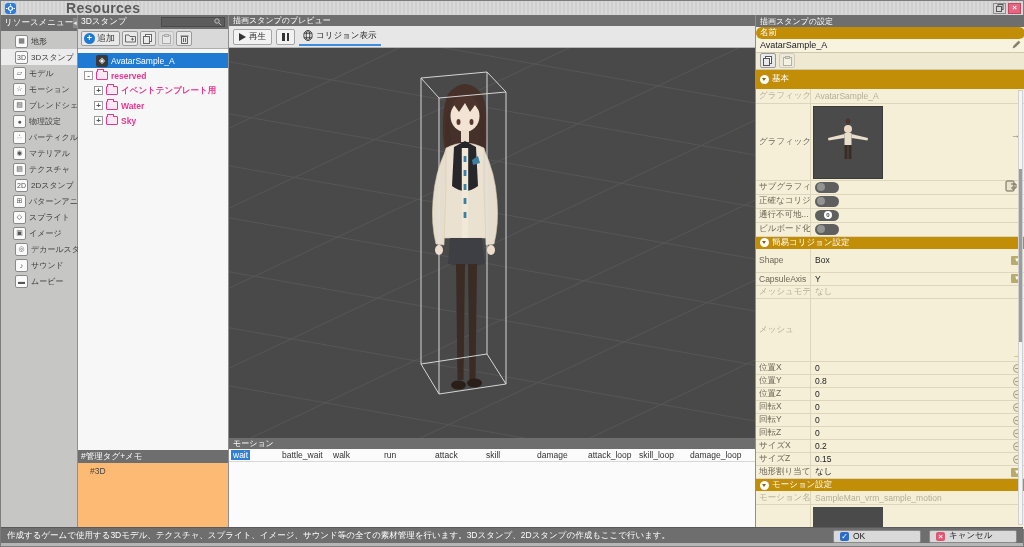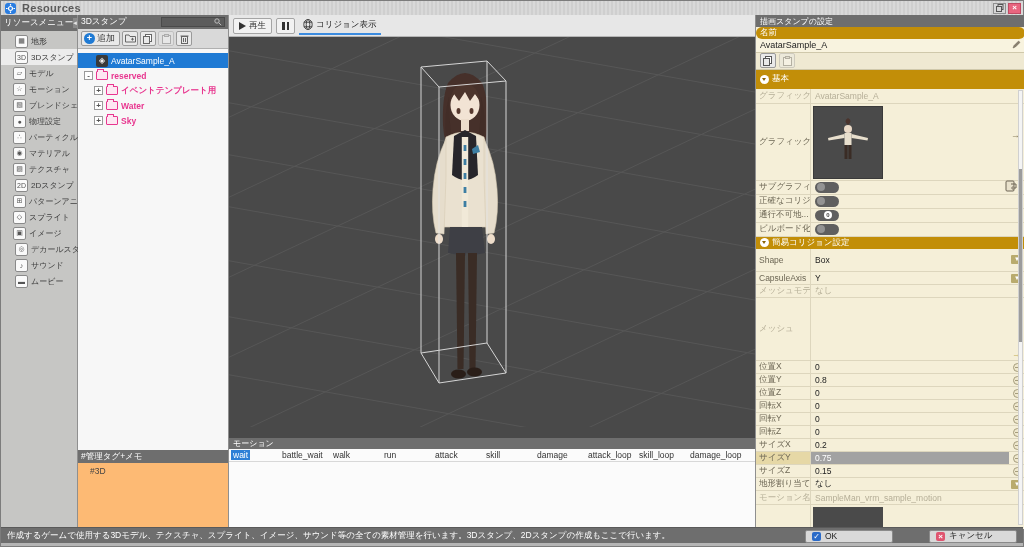--- a/index.html
+++ b/index.html
@@ -6,21 +6,21 @@
   html,body { width:1024px; height:547px; overflow:hidden; }
   body { font-family:"Liberation Sans","DejaVu Sans",sans-serif; font-size:9px; color:#333; background:#9a9a9a; }
   .window { position:relative; width:1024px; height:547px; background:#bdbdbd; border:1px solid #7c7c7c; }
 
   
   .titlebar { position:absolute; left:0; top:0; width:100%; height:14px;
     background:repeating-linear-gradient(90deg,#d9d9d9 0 2px,#cfcfcf 2px 4px);
     display:flex; align-items:center; padding:0 2px; }
   .title-icon { width:11px; height:11px; border-radius:3px; background:#2a7de1; color:#fff;
     display:flex; align-items:center; justify-content:center; margin:0 6px 0 2px; }
-  .title-text { font-weight:bold; color:#5a5a5a; font-size:11px; letter-spacing:.3px; }
+  .title-text { font-weight:bold; color:#5a5a5a; font-size:14px; letter-spacing:.3px;margin-left:44px; }
   .tb-spacer { flex:1; }
   .tb-btn { width:13px; height:11px; margin-left:2px; display:flex; align-items:center; justify-content:center;
     font-size:8px; line-height:1; }
   .tb-restore { background:#d6d6d6; border:1px solid #8f8f8f; color:#555; }
   .tb-close { background:#e8657f; border:1px solid #c04b63; color:#fff; font-weight:bold; }
 
   
   .main { position:absolute; left:0; top:14px; width:1024px; height:514px; display:flex; }
 
   
@@ -112,21 +112,21 @@
   .mini-arrow { position:absolute; right:5px; bottom:2px; color:#8a7f5d; font-size:9px; }
   .mesh-row { height:70px; }
   .mesh-row .val { position:relative; }
   .mesh-arrow { position:absolute; right:4px; bottom:1px; color:#c0a94f; font-size:9px; }
   .motion-thumb { width:70px; height:22px; background:#4a4a4a; }
   .scrolltrack { position:absolute; right:2px; top:75px; bottom:4px; width:5px; background:#f4f4f4; border:1px solid #d0d0d0; }
   .scrollthumb { position:absolute; left:0; top:18%; width:3px; height:40%; background:#9c9c9c; }
 
   
   .bottombar { position:absolute; left:0; bottom:0; width:100%; height:19px; background:#6e6e6e;
-    border-top:1px solid #5a5a5a; display:flex; align-items:center; padding:0 6px 2px 6px; box-shadow:inset 0 -3px 0 #b5b5b5;gap:28px; }
+    border-top:1px solid #5a5a5a; display:flex; align-items:center; padding:0 6px 2px 6px; box-shadow:inset 0 -3px 0 #b5b5b5; }
   .status-text { color:#fff; font-size:8.5px; white-space:nowrap; overflow:hidden; flex:1; }
   .bb-btn { height:13px; min-width:88px; background:#d9d9d9; border:1px solid #8a8a8a; border-radius:2px;
     display:flex; align-items:center; gap:4px; padding:0 6px; margin-left:8px; font-size:8.5px; color:#222; }
   .ok-ico { width:9px; height:9px; background:#2b6bc8; border-radius:2px; color:#fff; font-size:8px; line-height:9px; text-align:center; }
   .x-ico { width:9px; height:9px; background:#e05570; border-radius:2px; color:#fff; font-size:8px; line-height:9px; text-align:center; font-weight:bold; }
 
   svg .grid { stroke:#585858; stroke-width:1; }
   svg .wire { stroke:#e4e4e4; stroke-width:1; fill:none; opacity:.9; }
 </style>
 </head>
@@ -299,20 +299,21 @@
           <span class="expander">+</span>
           <span class="folder-ico"></span>
           <span>Sky</span>
         </div>
       </div>
       <div class="phead tag-head">#管理タグ+メモ</div>
       <div class="tag-body">#3D</div>
     </div>
 
     <div class="preview">
+      <div class="phead prev-head">描画スタンプのプレビュー</div>
       <div class="prev-toolbar">
         <div class="pv-btn">
           <span class="play-tri"></span>
           <span>再生</span>
         </div>
         <div class="pv-btn">
           <span class="pause-bars">
               <i></i>
               <i></i>
             </span>
@@ -570,42 +571,39 @@
             <span class="mcirc"></span>
           </div>
       </div>
       <div class="row" style="height:13px">
         <div class="lbl">サイズX</div>
         <div class="val">0.2</div>
         <div class="ricon">
             <span class="mcirc"></span>
           </div>
       </div>
-      <div class="row hsel" style="height:13px">
-        <div class="lbl">サイズY</div>
-        <div class="val">0.75</div>
-        <div class="ricon">
-            <span class="mcirc"></span>
-          </div>
-      </div>
       <div class="row" style="height:13px">
         <div class="lbl">サイズZ</div>
         <div class="val">0.15</div>
         <div class="ricon">
             <span class="mcirc"></span>
           </div>
       </div>
       <div class="row" style="height:13px">
         <div class="lbl">地形割り当て</div>
         <div class="val">なし</div>
         <div class="ricon">
             <span class="dropico">▼</span>
           </div>
       </div>
 
+      <div class="gold hdr" style="height:12px">
+        <span class="chev"></span>
+        <span>モーション設定</span>
+      </div>
       <div class="row" style="height:14px">
         <div class="lbl dis">モーション名</div>
         <div class="val dis">SampleMan_vrm_sample_motion</div>
       </div>
       <div class="row" style="flex:1; border-bottom:none">
         <div class="lbl"></div>
         <div class="val" style="padding:2px 0 0 2px; align-items:flex-start">
           <div class="motion-thumb"></div>
         </div>
       </div>

